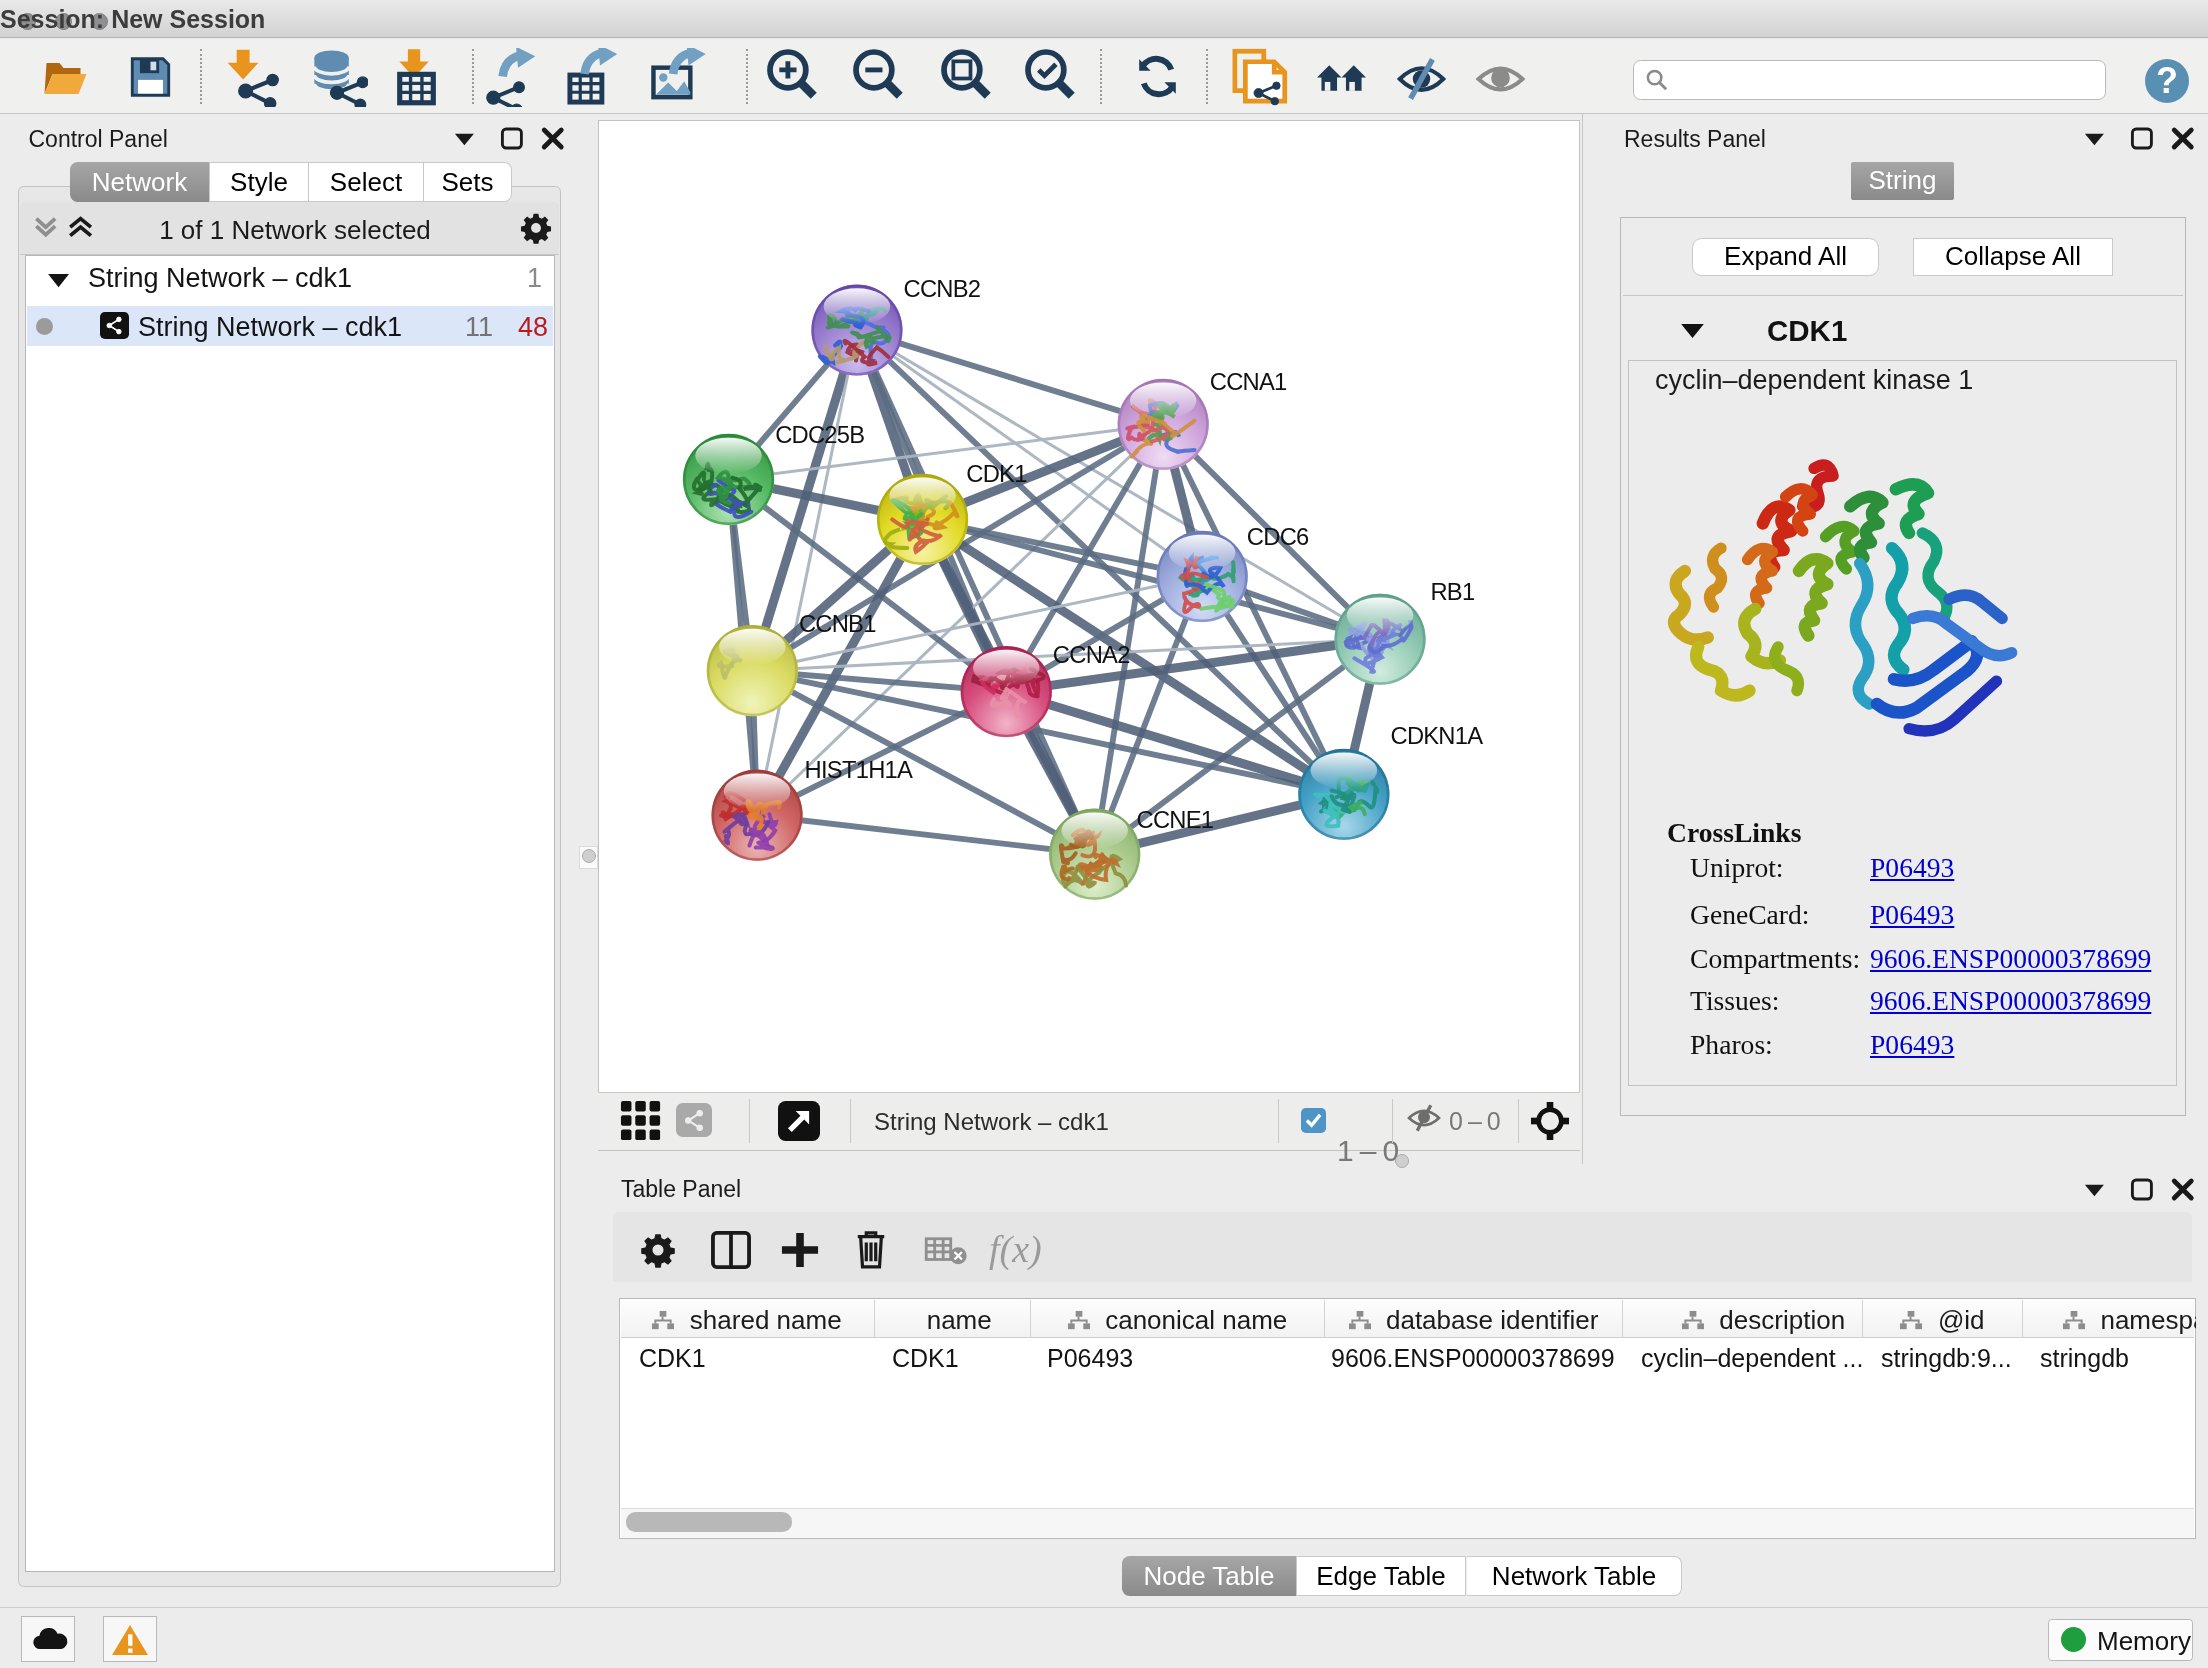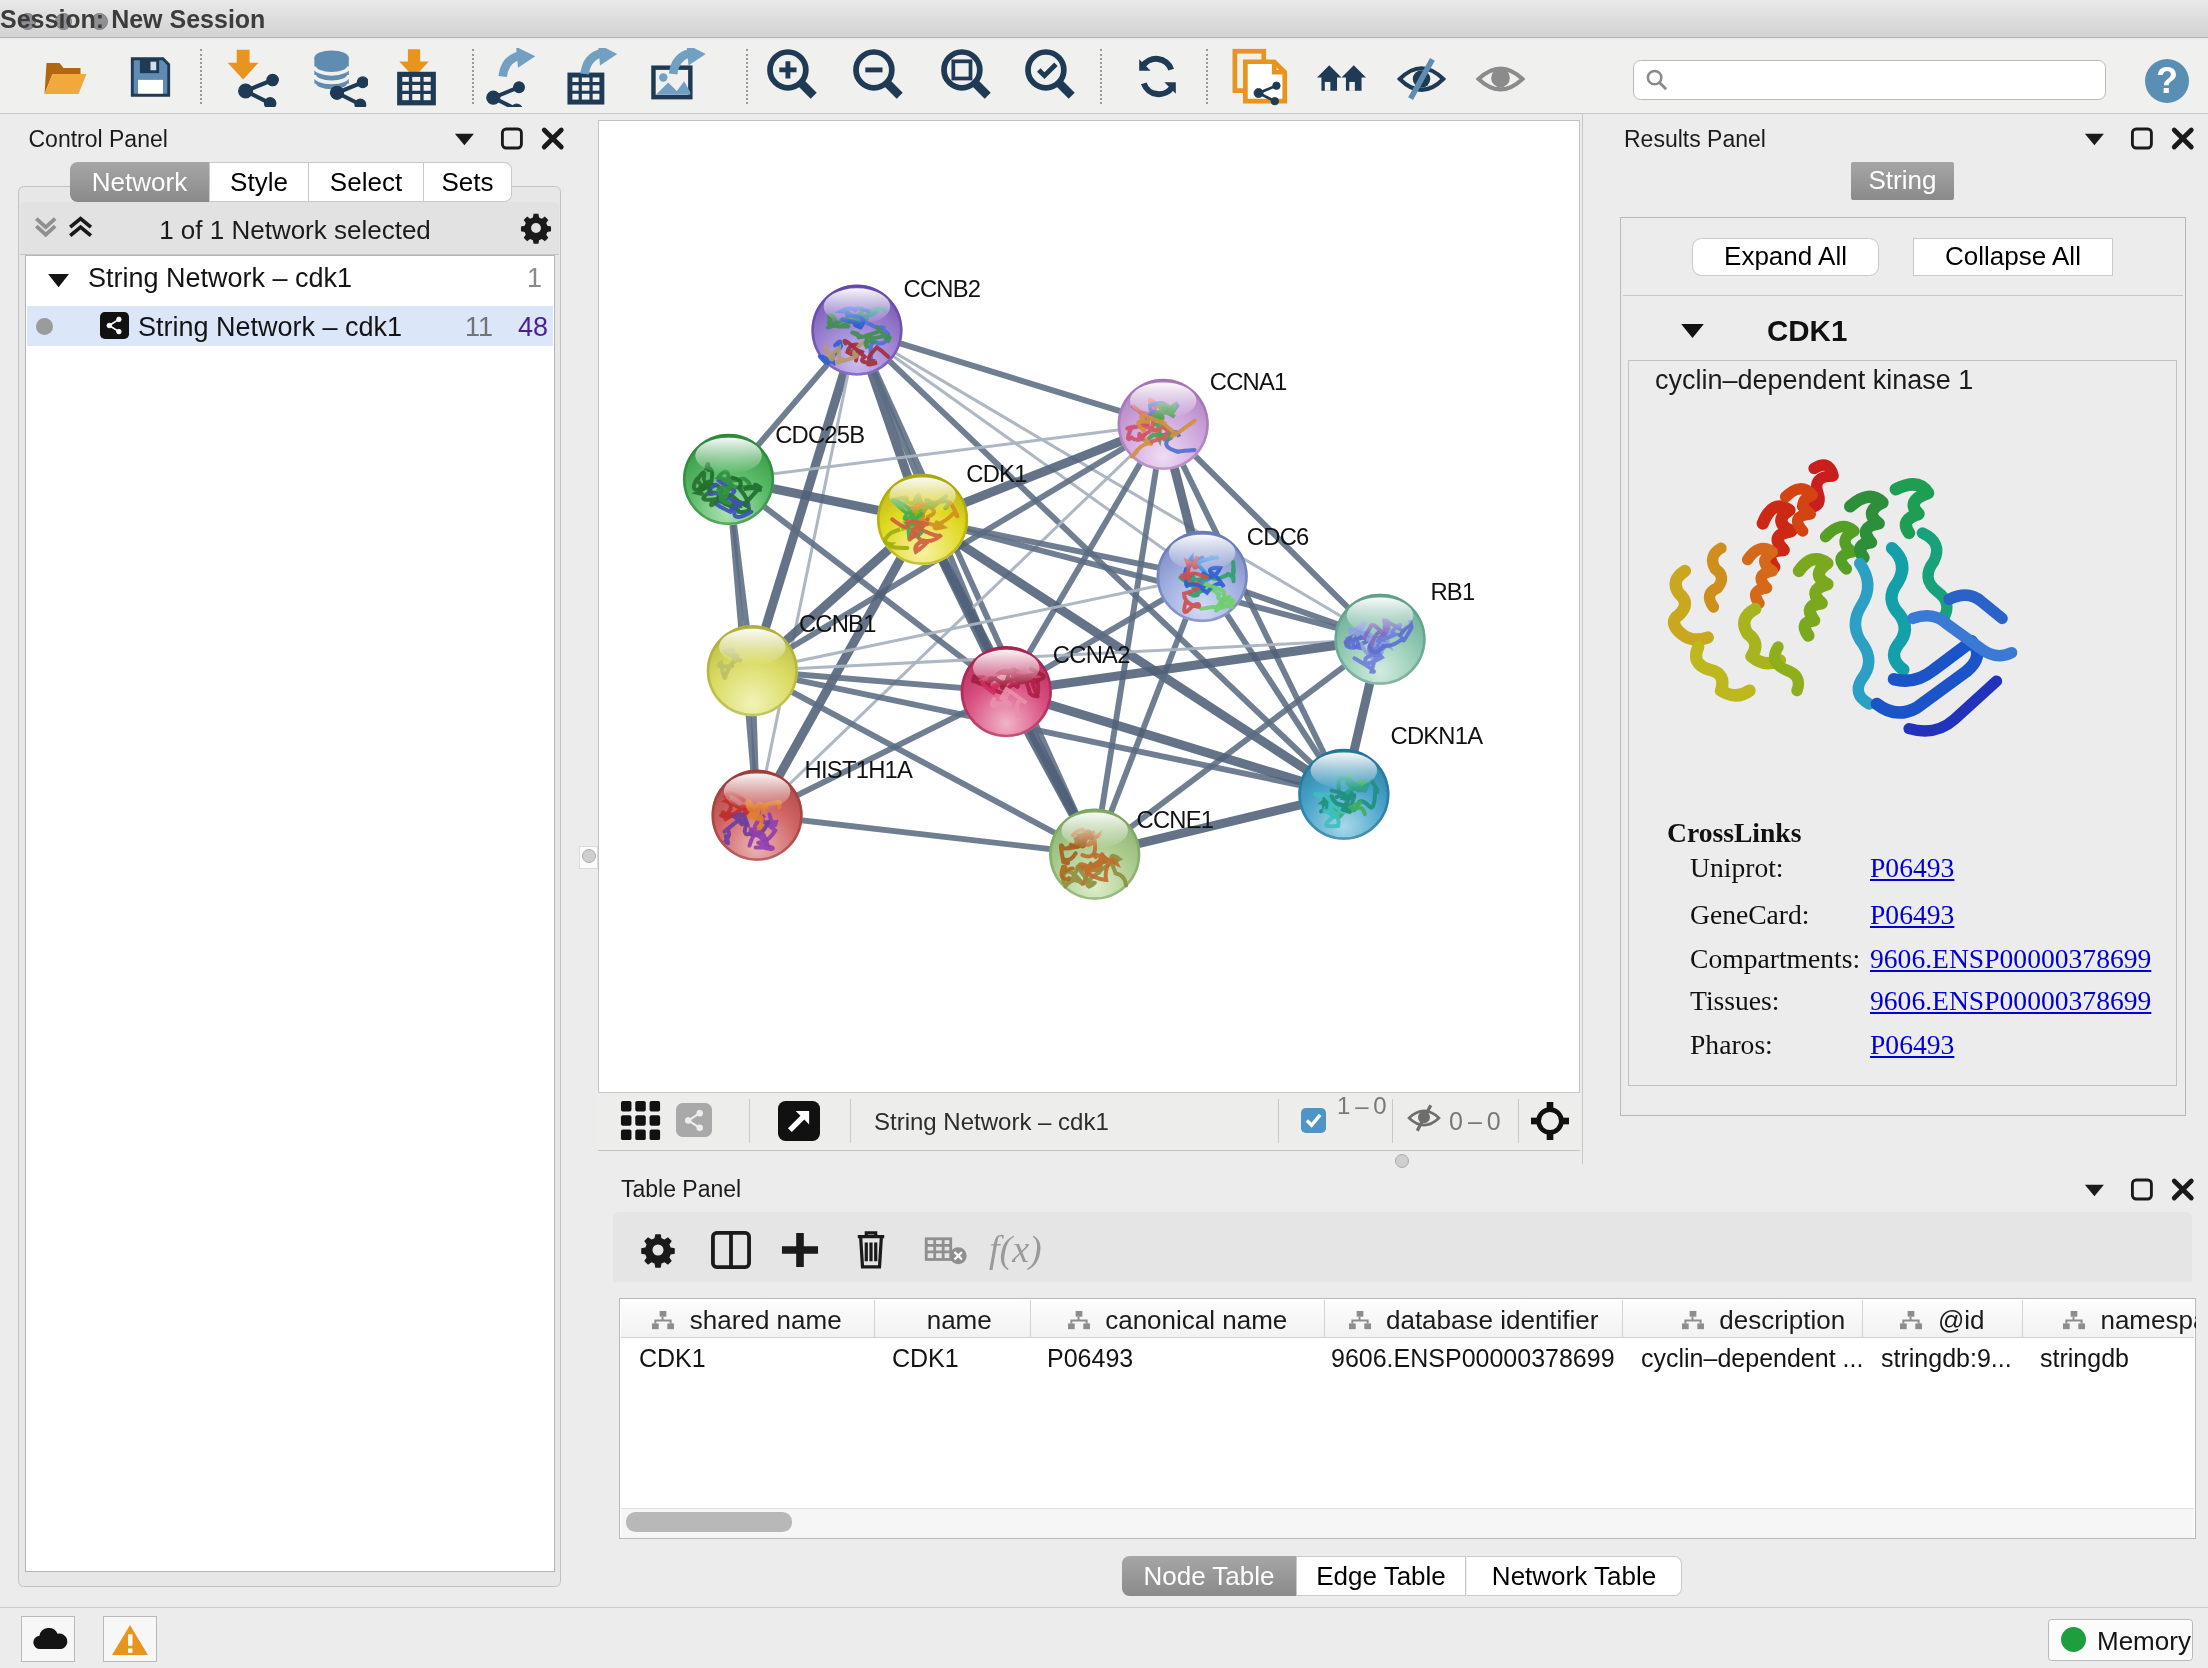--- a/index.html
+++ b/index.html
@@ -210,21 +210,21 @@
 <svg class="abs" style="left:104px;top:315px" width="21" height="21" viewBox="0 0 24 24">
     <g fill="#fff" stroke="#fff">
       <circle cx="17" cy="5" r="2.6"></circle>
       <circle cx="6" cy="12" r="2.6"></circle>
       <circle cx="17" cy="19" r="2.6"></circle>
       <path d="M17,5 L6,12 L17,19" fill="none" stroke-width="2"></path>
     </g>
   </svg>
 <div class="abs" style="left:138px;top:312px;font-size:27px;color:#141414">String Network – cdk1</div>
 <div class="abs" style="left:447px;top:312px;width:46px;text-align:right;font-size:27px;color:#737373">11</div>
-<div class="abs" style="left:502px;top:312px;width:46px;text-align:right;font-size:27px;color:#4c1d95">48</div>
+<div class="abs" style="left:502px;top:312px;width:46px;text-align:right;font-size:27px;color:#b91c1c">48</div>
 
 <div class="abs" style="left:598px;top:120px;width:982px;height:1031px;background:#fff;border:1px solid #c2c2c2"></div>
 <svg width="982" height="972" viewBox="0 0 1032 1022" style="position:absolute;left:598px;top:120px">
     <defs>
       <linearGradient id="gloss" x1="0" y1="0" x2="0" y2="1">
         <stop offset="0" stop-color="#ffffff" stop-opacity="0.95"></stop>
         <stop offset="0.75" stop-color="#ffffff" stop-opacity="0.25"></stop>
         <stop offset="1" stop-color="#ffffff" stop-opacity="0"></stop>
       </linearGradient>
       <radialGradient id="g0" cx="0.5" cy="0.85" r="1.05">
@@ -520,21 +520,21 @@
 <svg class="abs" style="left:786px;top:1109px" width="27" height="25" viewBox="0 0 28 26">
     <path d="M10,2 h14 v14 l-5,-5 -13,13 -4,-4 13,-13 z" fill="#fff"></path>
   </svg>
 <div class="abs" style="left:850px;top:1099px;width:0;height:44px;border-left:1.9px solid #c9c9c9"></div>
 <div class="abs" style="left:874px;top:1108px;font-size:24px;color:#2c2c2c">String Network – cdk1</div>
 <div class="abs" style="left:1278px;top:1099px;width:0;height:44px;border-left:1.9px solid #c9c9c9"></div>
 <div class="abs" style="left:1301px;top:1108px;width:25px;height:25px;background:#4f94c6;border-radius:4.8px"></div>
 <svg class="abs" style="left:1304px;top:1112px" width="19" height="17" viewBox="0 0 20 18">
     <path d="M3,9 l5,5 9,-11" stroke="#fff" stroke-width="3.6" fill="none"></path>
   </svg>
-<div class="abs" style="left:1337px;top:1092px;font-size:24px;color:#787878">1 – 0</div>
+<div class="abs" style="left:1337px;top:1134px;font-size:30px;color:#787878">1 – 0</div>
 <div class="abs" style="left:1392px;top:1099px;width:0;height:44px;border-left:1.9px solid #c9c9c9"></div>
 <svg class="abs" style="left:1406px;top:1103px" width="36" height="30" viewBox="0 0 48 40">
     <path d="M4,20 q20,-19 40,0 q-20,19 -40,0 z" fill="none" stroke="#6e6e6e" stroke-width="3.4"></path>
     <circle cx="24" cy="19" r="8" fill="#6e6e6e"></circle>
     <path d="M33,3 L15,37" stroke="#6e6e6e" stroke-width="4.4"></path>
   </svg>
 <div class="abs" style="left:1449px;top:1107px;font-size:25px;color:#787878">0 – 0</div>
 <div class="abs" style="left:1518px;top:1099px;width:0;height:44px;border-left:1.9px solid #c9c9c9"></div>
 <svg class="abs" style="left:1531px;top:1102px" width="38" height="38" viewBox="0 0 40 40">
 <circle cx="20" cy="20" r="12" fill="none" stroke="#111" stroke-width="5"></circle>

